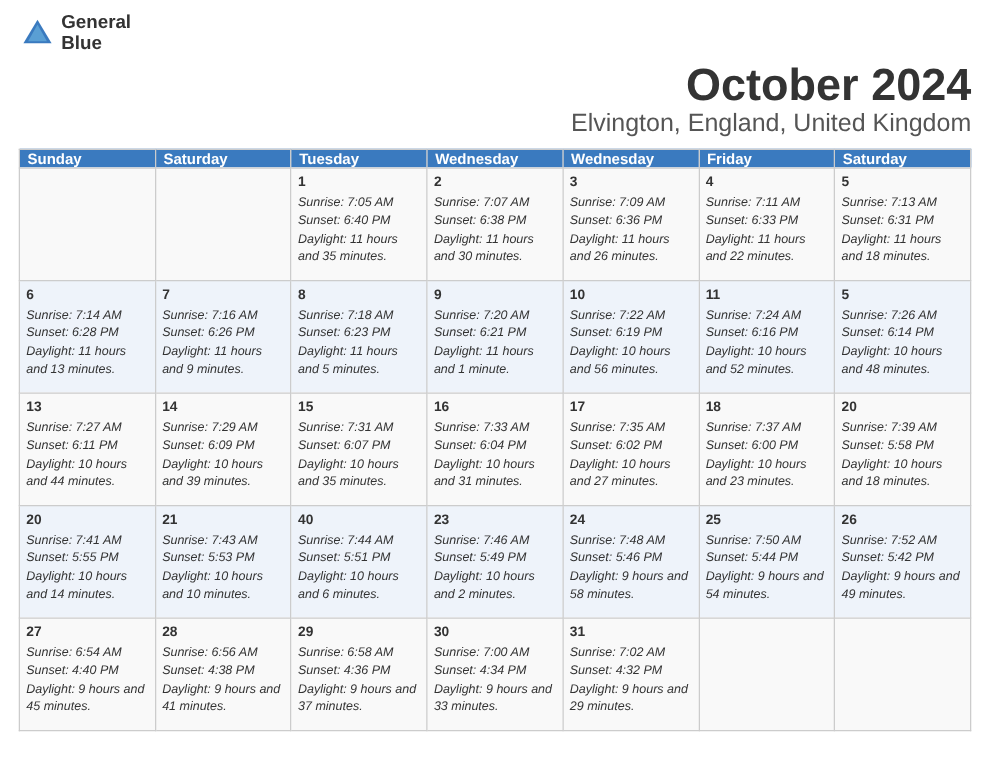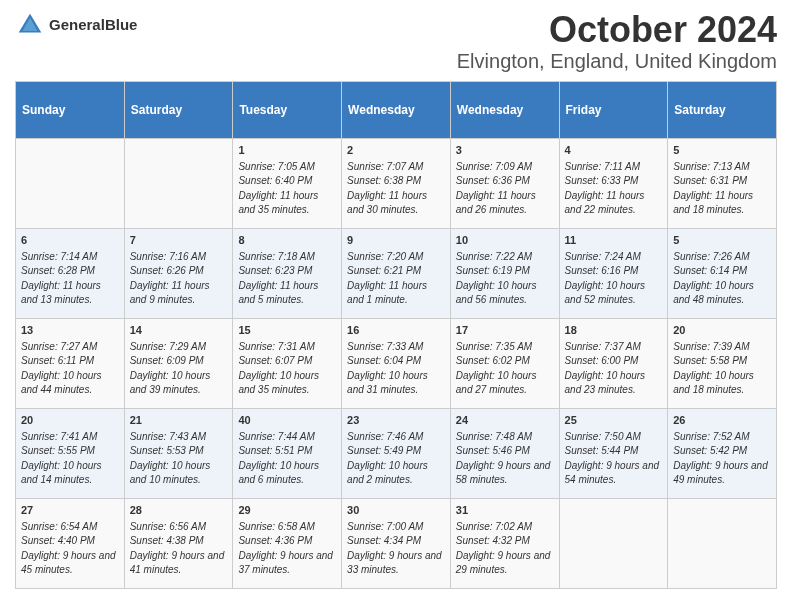--- a/index.html
+++ b/index.html
@@ -16,53 +16,54 @@
       align-items: flex-start;
       margin-bottom: 8px;
     }
     .logo {
       display: flex;
       align-items: center;
       gap: 4px;
     }
     .logo-text {
       display: flex;
-      flex-direction: row;
+      flex-direction: column;
       font-size: 15px;
       font-weight: bold;
       color: #333;
       line-height: 1.1;
     }
     .logo-text span:first-child { color: #333; }
     .logo-icon {
       width: 30px;
       height: 30px;
     }
     .title-block {
       text-align: right;
+      margin-top: 38px;
     }
     .month-title {
       font-size: 36px;
       font-weight: bold;
       color: #333;
       line-height: 1.1;
     }
     .location {
       font-size: 20px;
       color: #555;
     }
     table {
       width: 100%;
       border-collapse: collapse;
       font-size: 10.5px;
     }
     thead tr th {
       background-color: #3a7abf;
       color: #fff;
-      padding: 21px 6px;
+      padding: 0 6px;
       text-align: left;
       font-size: 12px;
       font-weight: bold;
       border: 1px solid #ccc;
     }
     tbody tr td {
       border: 1px solid #ccc;
       vertical-align: top;
       padding: 4px 5px;
       height: 90px;

